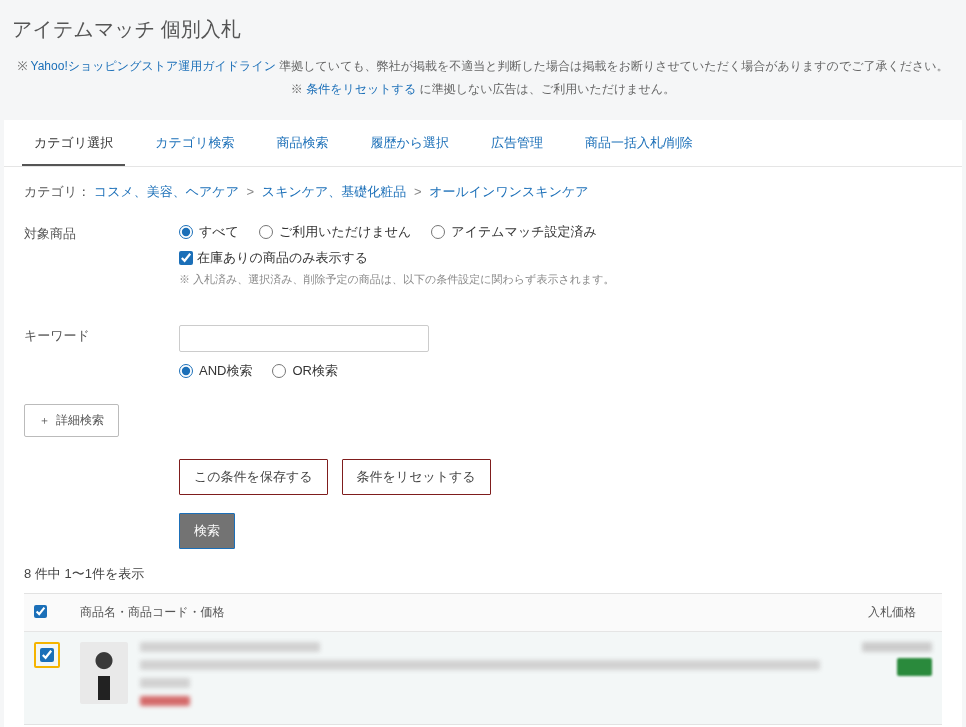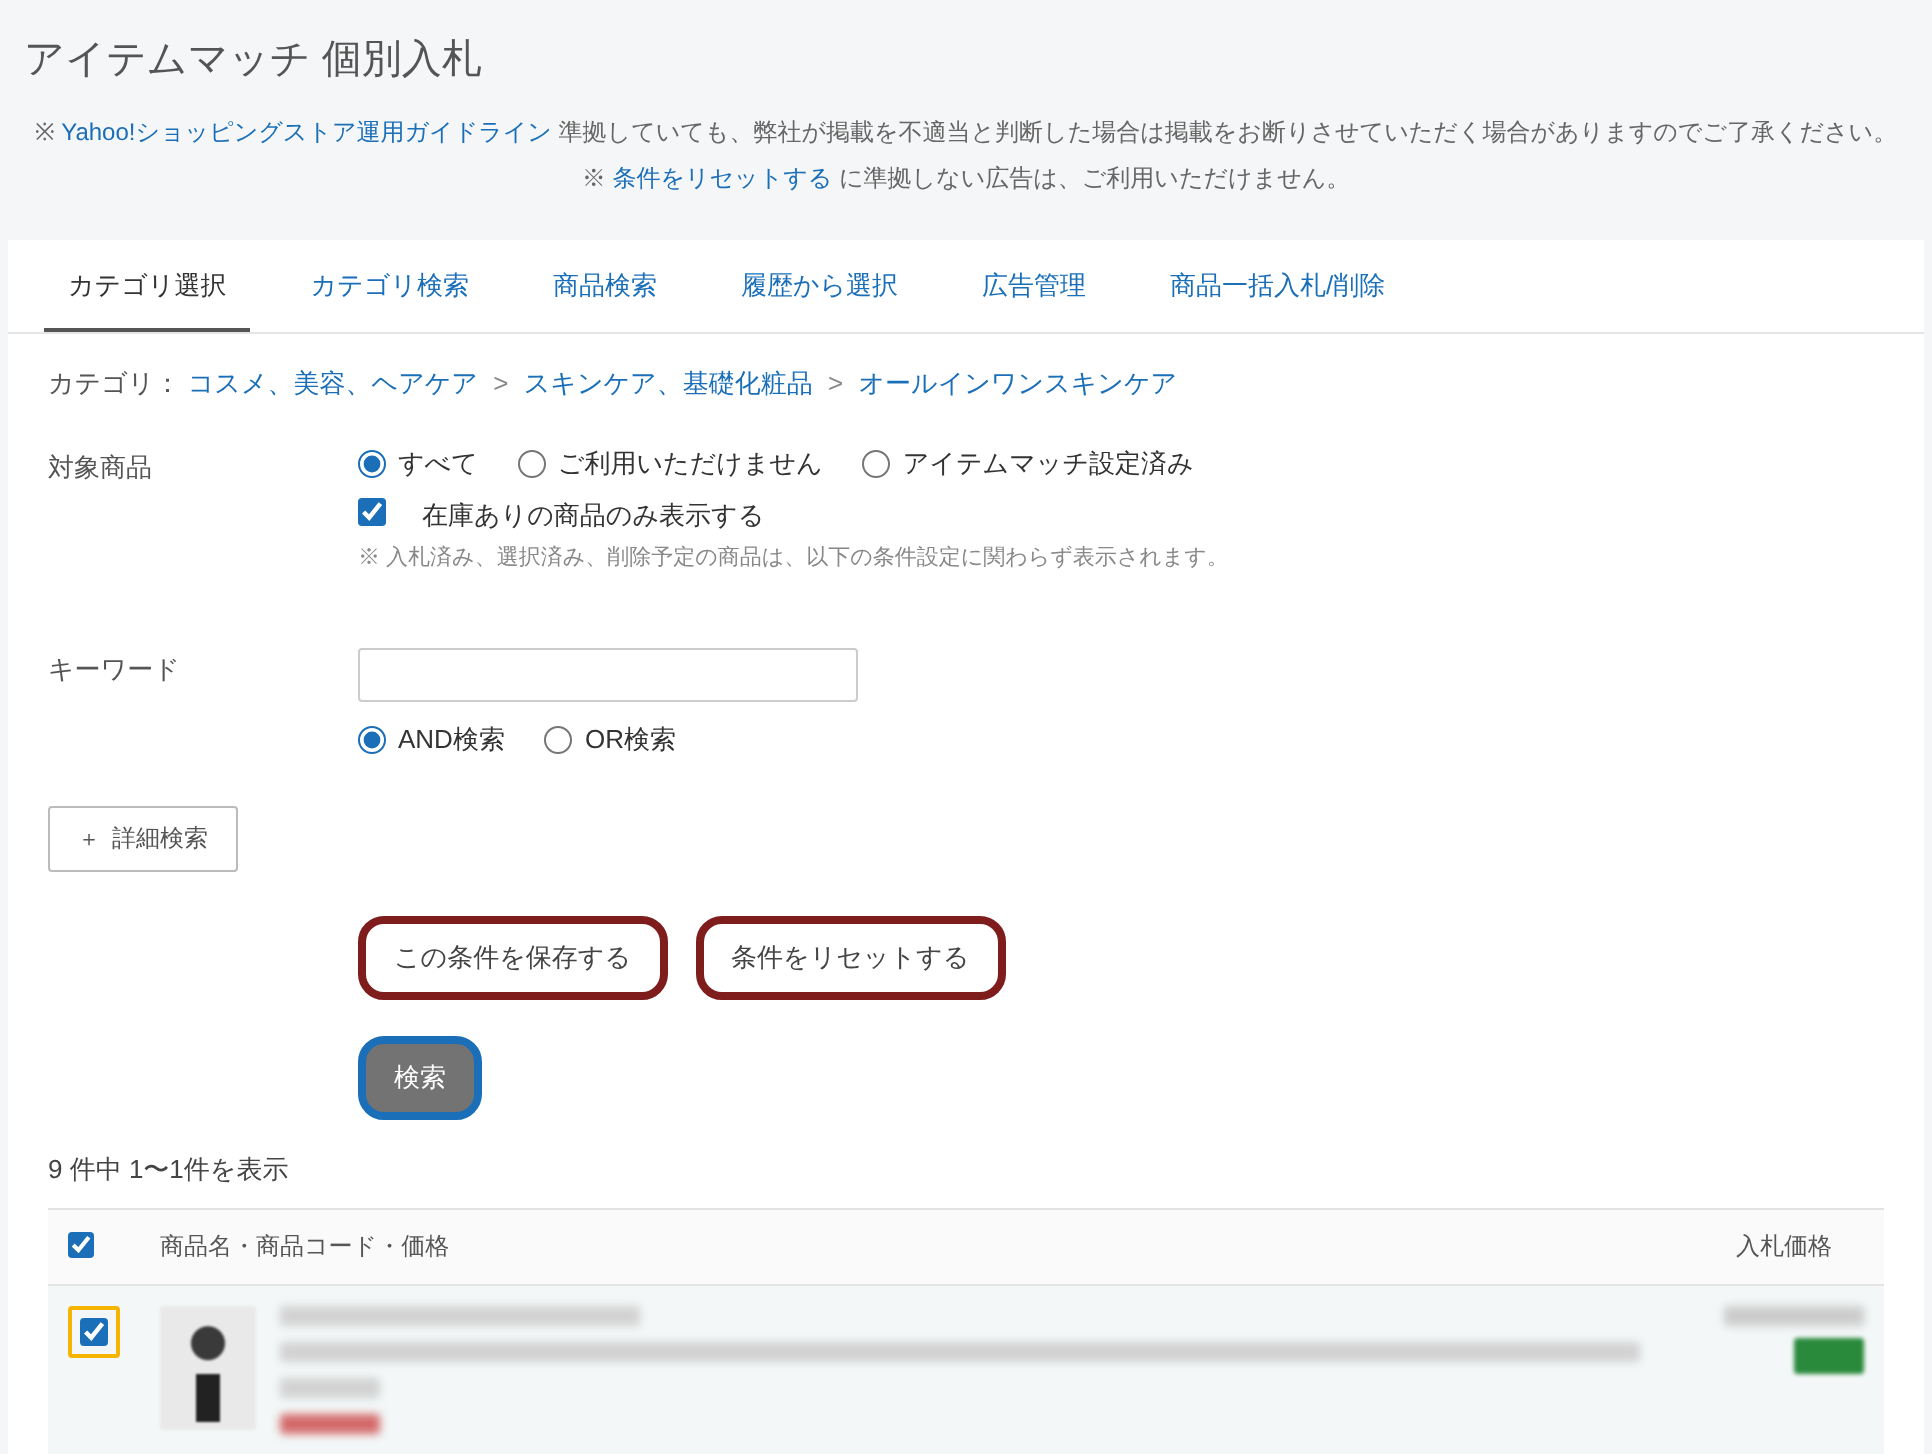--- a/index.html
+++ b/index.html
@@ -14,25 +14,25 @@
 .tab.active { color: #333; font-weight: 500; border-bottom-color: #555; }
 .breadcrumb { padding: 16px 20px; font-size: 13px; color: #555; }
 .breadcrumb a { color: #1b6fb8; text-decoration: none; }
 .breadcrumb .sep { color: #888; margin: 0 4px; }
 .form-row { display: flex; padding: 6px 20px; align-items: flex-start; }
 .form-label { width: 155px; color: #555; font-size: 13px; padding-top: 2px; }
 .form-body { flex: 1; }
 .radio-line { display: flex; gap: 20px; margin-bottom: 8px; }
 .radio-opt { display: inline-flex; align-items: center; gap: 6px; font-size: 13px; color: #333; }
 .radio-opt input[type=radio] { accent-color: #1b6fb8; width: 14px; height: 14px; }
-.check-opt { display: inline-flex; gap: 18px; font-size: 13px; }
+.check-opt { display: inline-flex; align-items: center; gap: 4px; font-size: 13px; }
 .check-opt input[type=checkbox] { accent-color: #1b6fb8; width: 14px; height: 14px; }
 .helper { font-size: 11px; color: #888; margin-top: 4px; }
 .text-input { border: 1px solid #ccc; border-radius: 2px; padding: 5px 8px; width: 250px; font-size: 13px; margin-bottom: 10px; }
-.btn { border: 4px solid #7f1d1d; background: #fff; color: #444; padding: 8px 14px; font-size: 13px; border-radius: 13px; cursor: pointer; }
+.btn { border: 1px solid #7f1d1d; background: #fff; color: #444; padding: 8px 14px; font-size: 13px; border-radius: 1px; cursor: pointer; }
 .btn-primary { background: #737373; color: #fff; border-color: #1b6fb8; }
 .adv-search-row { padding: 10px 20px 18px; }
 .adv-btn { border: 1px solid #bbb; background: #fff; padding: 7px 14px; font-size: 12px; color: #555; border-radius: 2px; cursor: pointer; display: inline-flex; align-items: center; gap: 6px; }
 .action-row { padding: 4px 20px; display: flex; gap: 14px; margin-left: 155px; margin-bottom: 14px; }
 .search-row { padding: 0 20px; margin-left: 155px; }
 .result-count { padding: 16px 20px 10px; color: #444; font-size: 13px; }
 .table { width: calc(100% - 40px); margin: 0 20px; border-top: 1px solid #e2e2e2; border-bottom: 1px solid #e2e2e2; border-collapse: collapse; }
 .table th { background: #fafafa; text-align: left; font-weight: 400; font-size: 12px; color: #555; padding: 10px 10px; border-bottom: 1px solid #e5e5e5; }
 .table th.col-price { text-align: center; }
 .table td { padding: 10px; vertical-align: top; font-size: 12px; }
@@ -133,21 +133,21 @@
   </div>
 
   <div class="action-row">
     <button class="btn">この条件を保存する</button>
     <button class="btn">条件をリセットする</button>
   </div>
   <div class="search-row">
     <button class="btn btn-primary">検索</button>
   </div>
 
-  <div class="result-count">9 件中 1〜1件を表示</div>
+  <div class="result-count">8 件中 1〜1件を表示</div>
 
   <table class="table">
     <thead>
       <tr>
         <th class="cell-check"><input type="checkbox" checked="" style="accent-color: rgb(27, 111, 184);"></th>
         <th>商品名・商品コード・価格</th>
         <th class="col-price">入札価格</th>
       </tr>
     </thead>
     <tbody>

